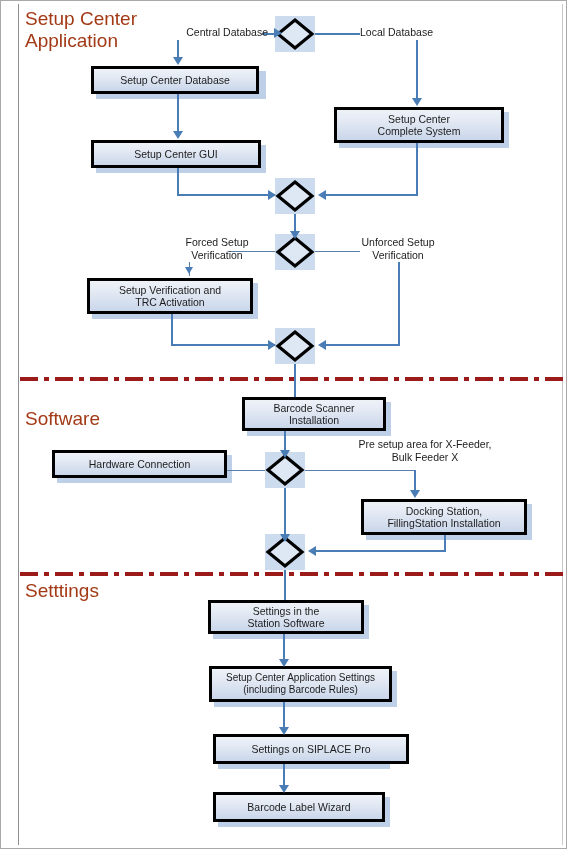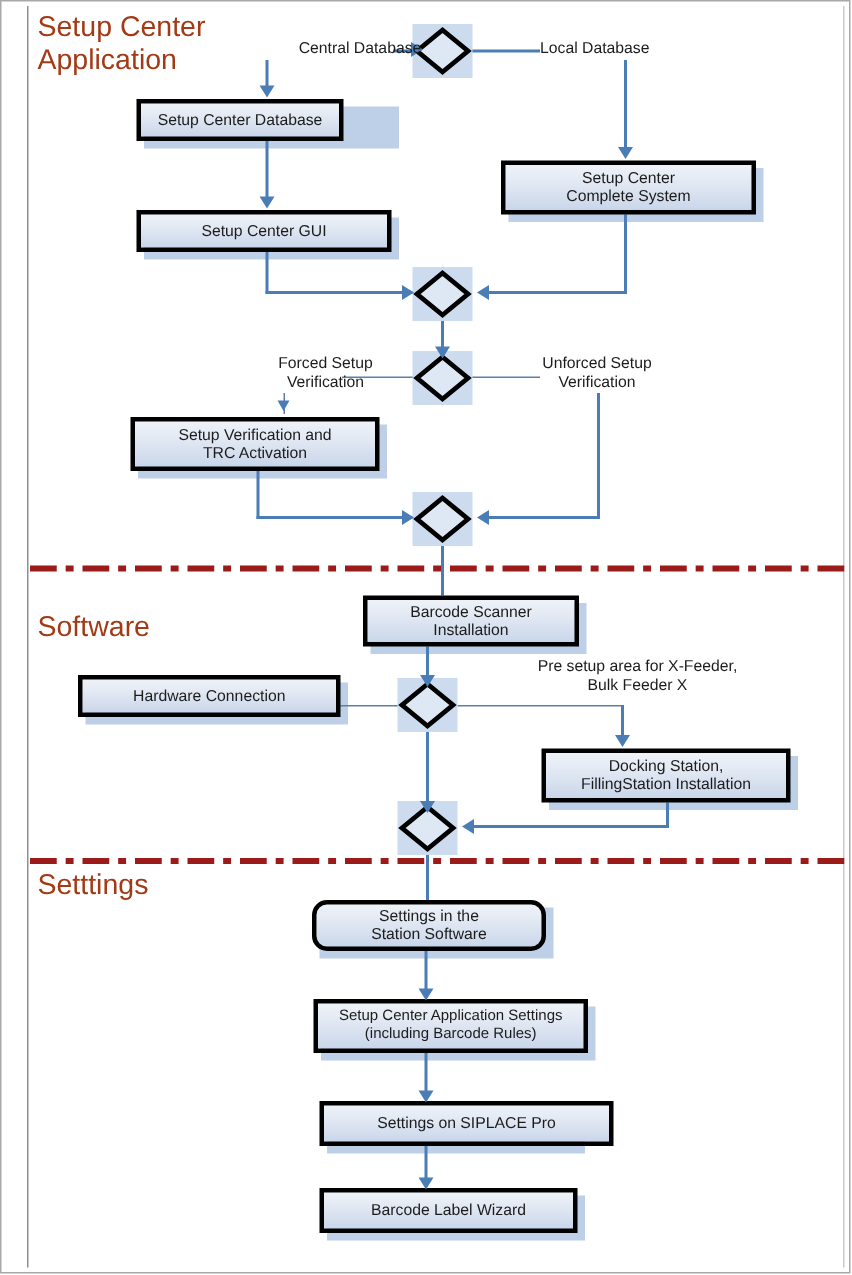--- a/index.html
+++ b/index.html
@@ -150,41 +150,41 @@
   <div class="frame"></div>
   <div class="frame-inner"></div>
 
   <div class="section-title" style="left:25px; top:8px;">Setup Center
 Application</div>
 
   <div class="section-title" style="left:25px; top:408px;">Software</div>
 
   <div class="section-title" style="left:25px; top:580px;text-align:right;">Setttings</div>
 
-  <div class="edge-label" style="left:184px; top:26px; width:112px; text-align:center;">Central Database</div>
+  <div class="edge-label" style="left:156px; top:26px; width:112px; text-align:right;">Central Database</div>
 
   <div class="edge-label" style="left:360px; top:26px; width:112px; text-align:left;">Local Database</div>
 
   <div class="ln h" style="left:262px; top:33px; width:22px;"></div>
 
   <div class="arrow right" style="left:274px; top:28px;"></div>
 
   <div class="ln h" style="left:314px; top:33px; width:46px;"></div>
 
   <div class="diamond-wrap" style="left:275px; top:16px;">
     <svg width="40" height="36" viewBox="0 0 40 36">
       <polygon points="20,4 37,18 20,32 3,18" fill="#dde8f4" stroke="#000000" stroke-width="3.2"></polygon>
     </svg>
   </div>
 
   <div class="ln v" style="left:177px; top:40px; height:20px;"></div>
   <div class="arrow down" style="left:173px; top:57px;"></div>
 
   <div class="node-shadow" style="left:96px; top:71px; width:170px; height:28px;"></div>
-  <div class="node" style="left:91px; top:66px; width:138px; height:28px;">
+  <div class="node" style="left:91px; top:66px; width:168px; height:28px;">
     <span class="label">Setup Center Database</span>
   </div>
 
   <div class="ln v" style="left:177px; top:94px; height:42px;"></div>
   <div class="arrow down" style="left:173px; top:131px;"></div>
 
   <div class="node-shadow" style="left:96px; top:145px; width:170px; height:28px;"></div>
   <div class="node" style="left:91px; top:140px; width:170px; height:28px;">
     <span class="label">Setup Center GUI</span>
   </div>
@@ -304,21 +304,21 @@
     <svg width="40" height="36" viewBox="0 0 40 36">
       <polygon points="20,4 37,18 20,32 3,18" fill="#dde8f4" stroke="#000000" stroke-width="3.2"></polygon>
     </svg>
   </div>
 
   <div class="separator" style="top:572px;"></div>
 
   <div class="ln v" style="left:284px; top:566px; height:34px;"></div>
 
   <div class="node-shadow" style="left:213px; top:605px; width:156px; height:34px;"></div>
-  <div class="node" style="left:208px; top:600px; width:156px; height:34px;border-radius:10px;">
+  <div class="node" style="left:208px; top:600px; width:156px; height:34px;">
     <span class="label">Settings in the
 Station Software</span>
   </div>
 
   <div class="ln v" style="left:283px; top:634px; height:30px;"></div>
   <div class="arrow down" style="left:279px; top:659px;"></div>
 
   <div class="node-shadow" style="left:214px; top:671px; width:183px; height:36px;"></div>
   <div class="node" style="left:209px; top:666px; width:183px; height:36px;">
     <span class="label" style="font-size:10px;">Setup Center Application Settings

